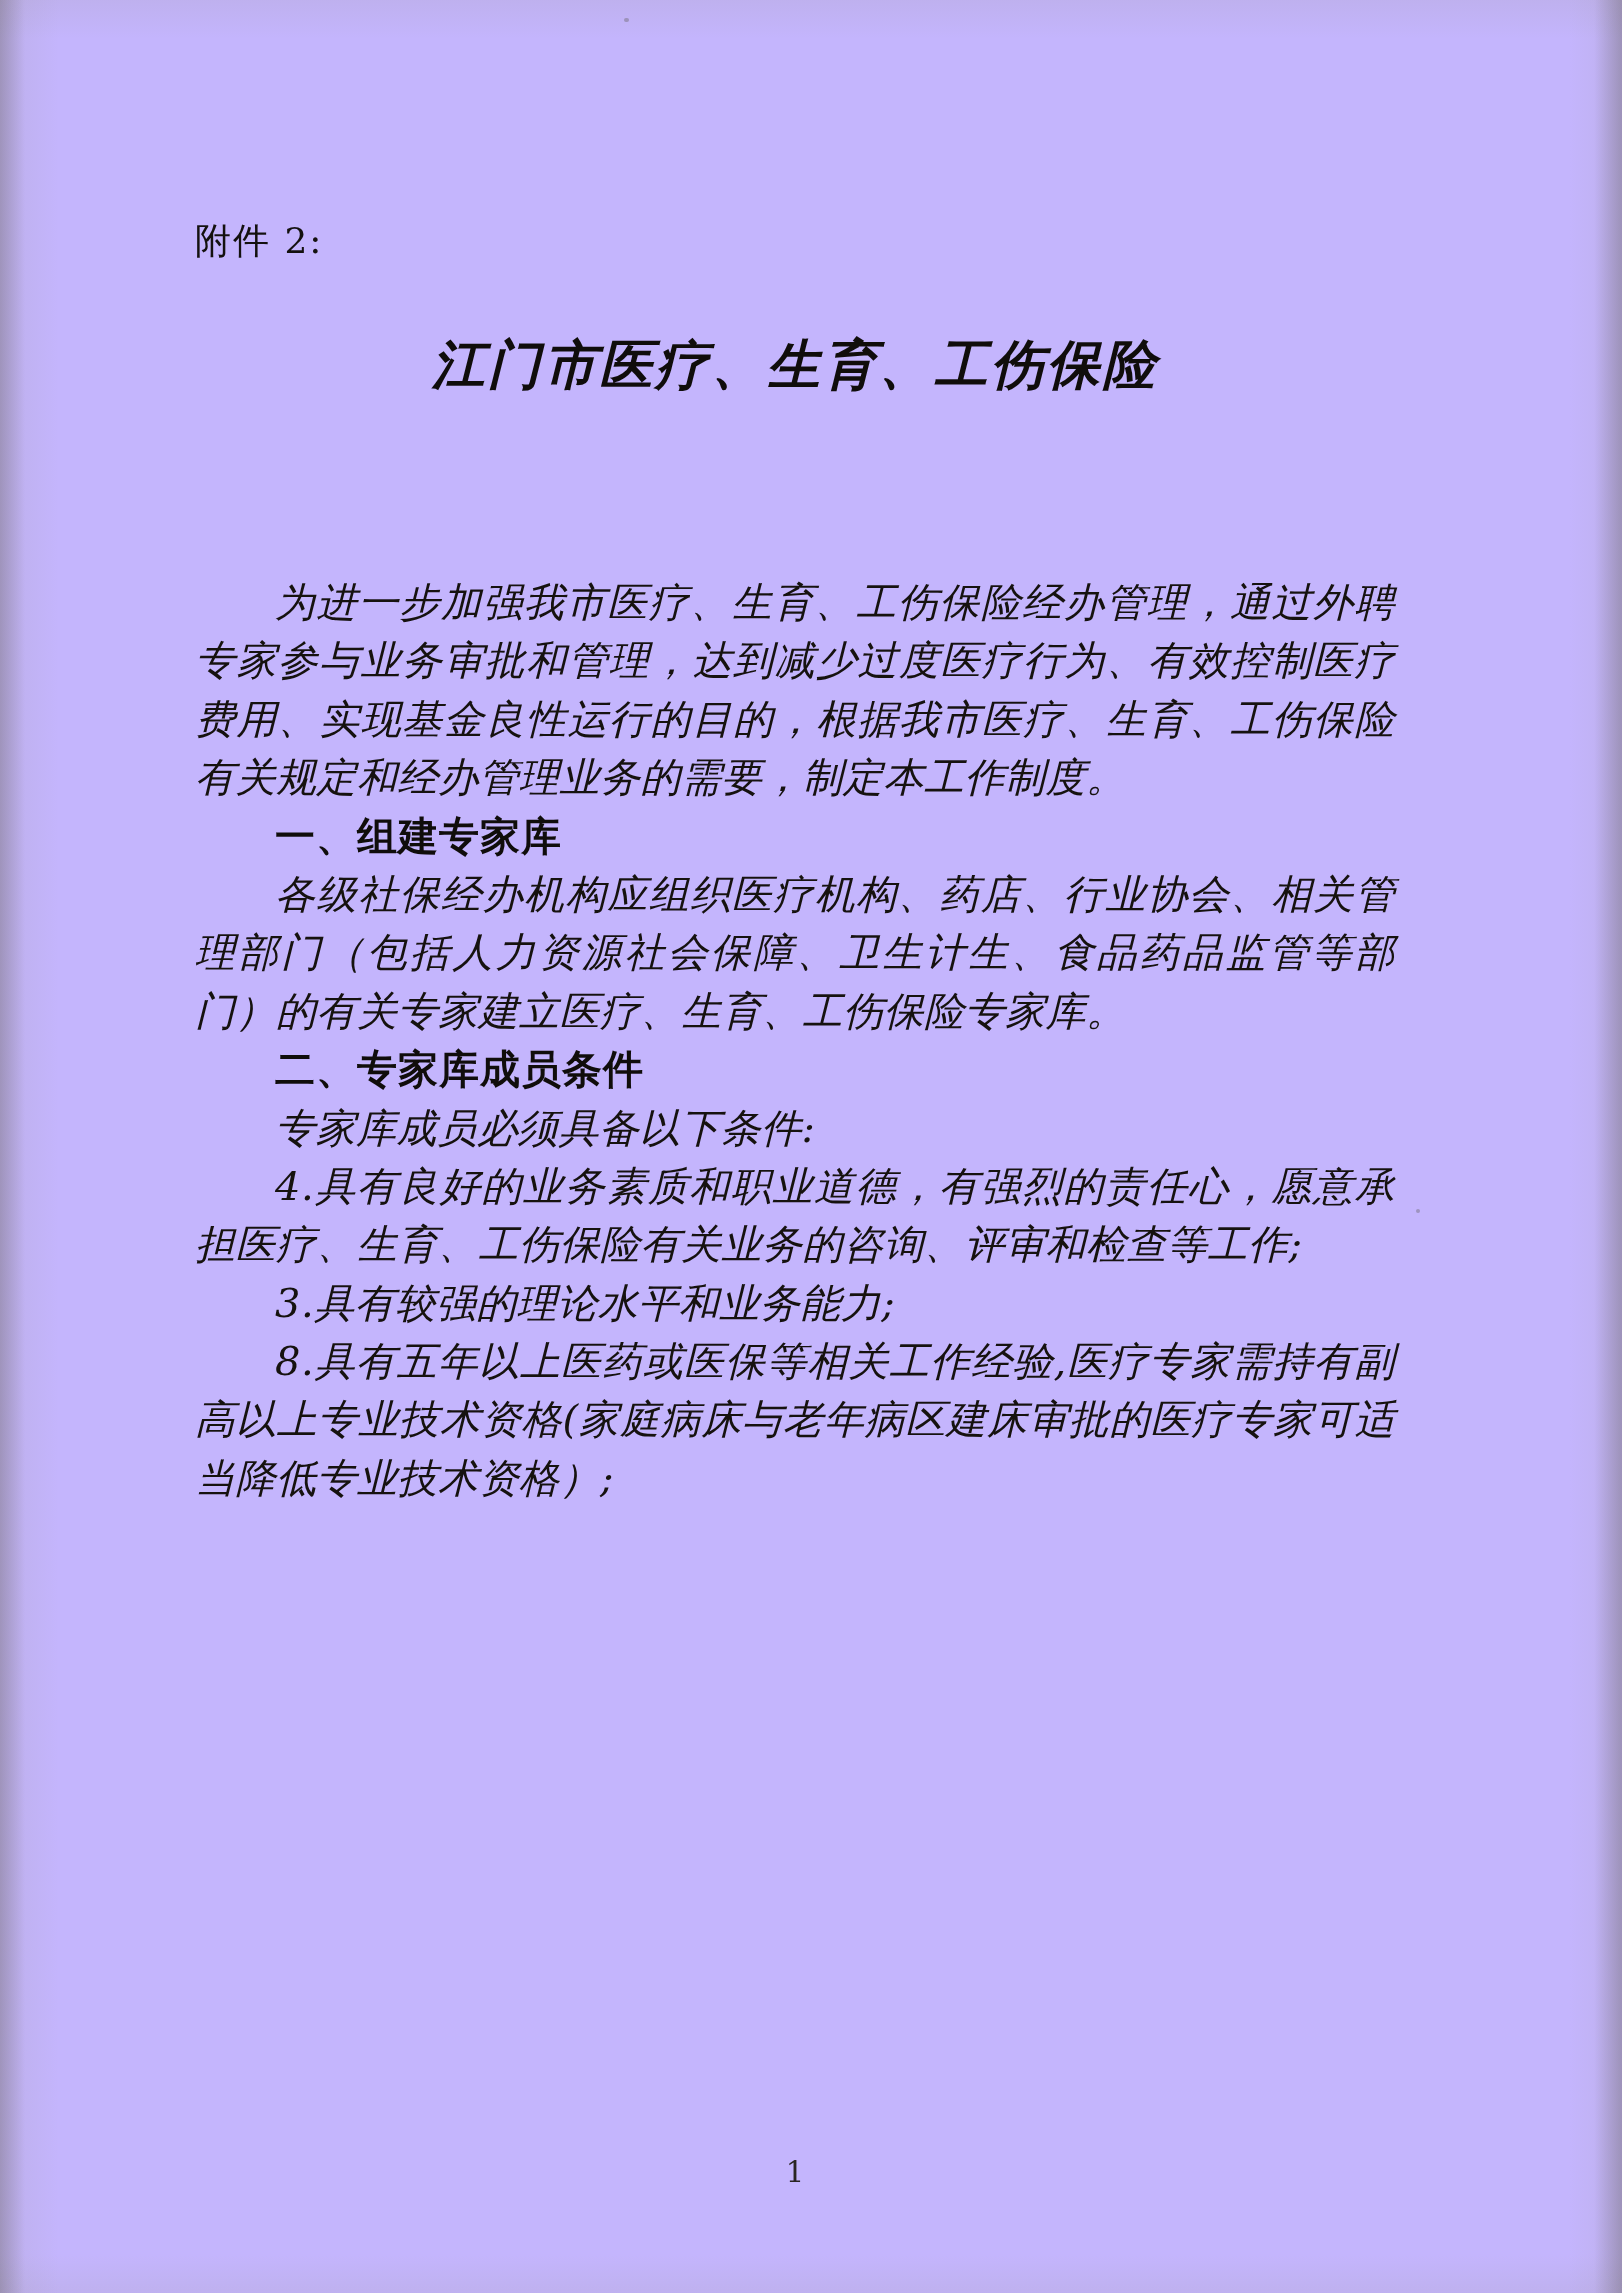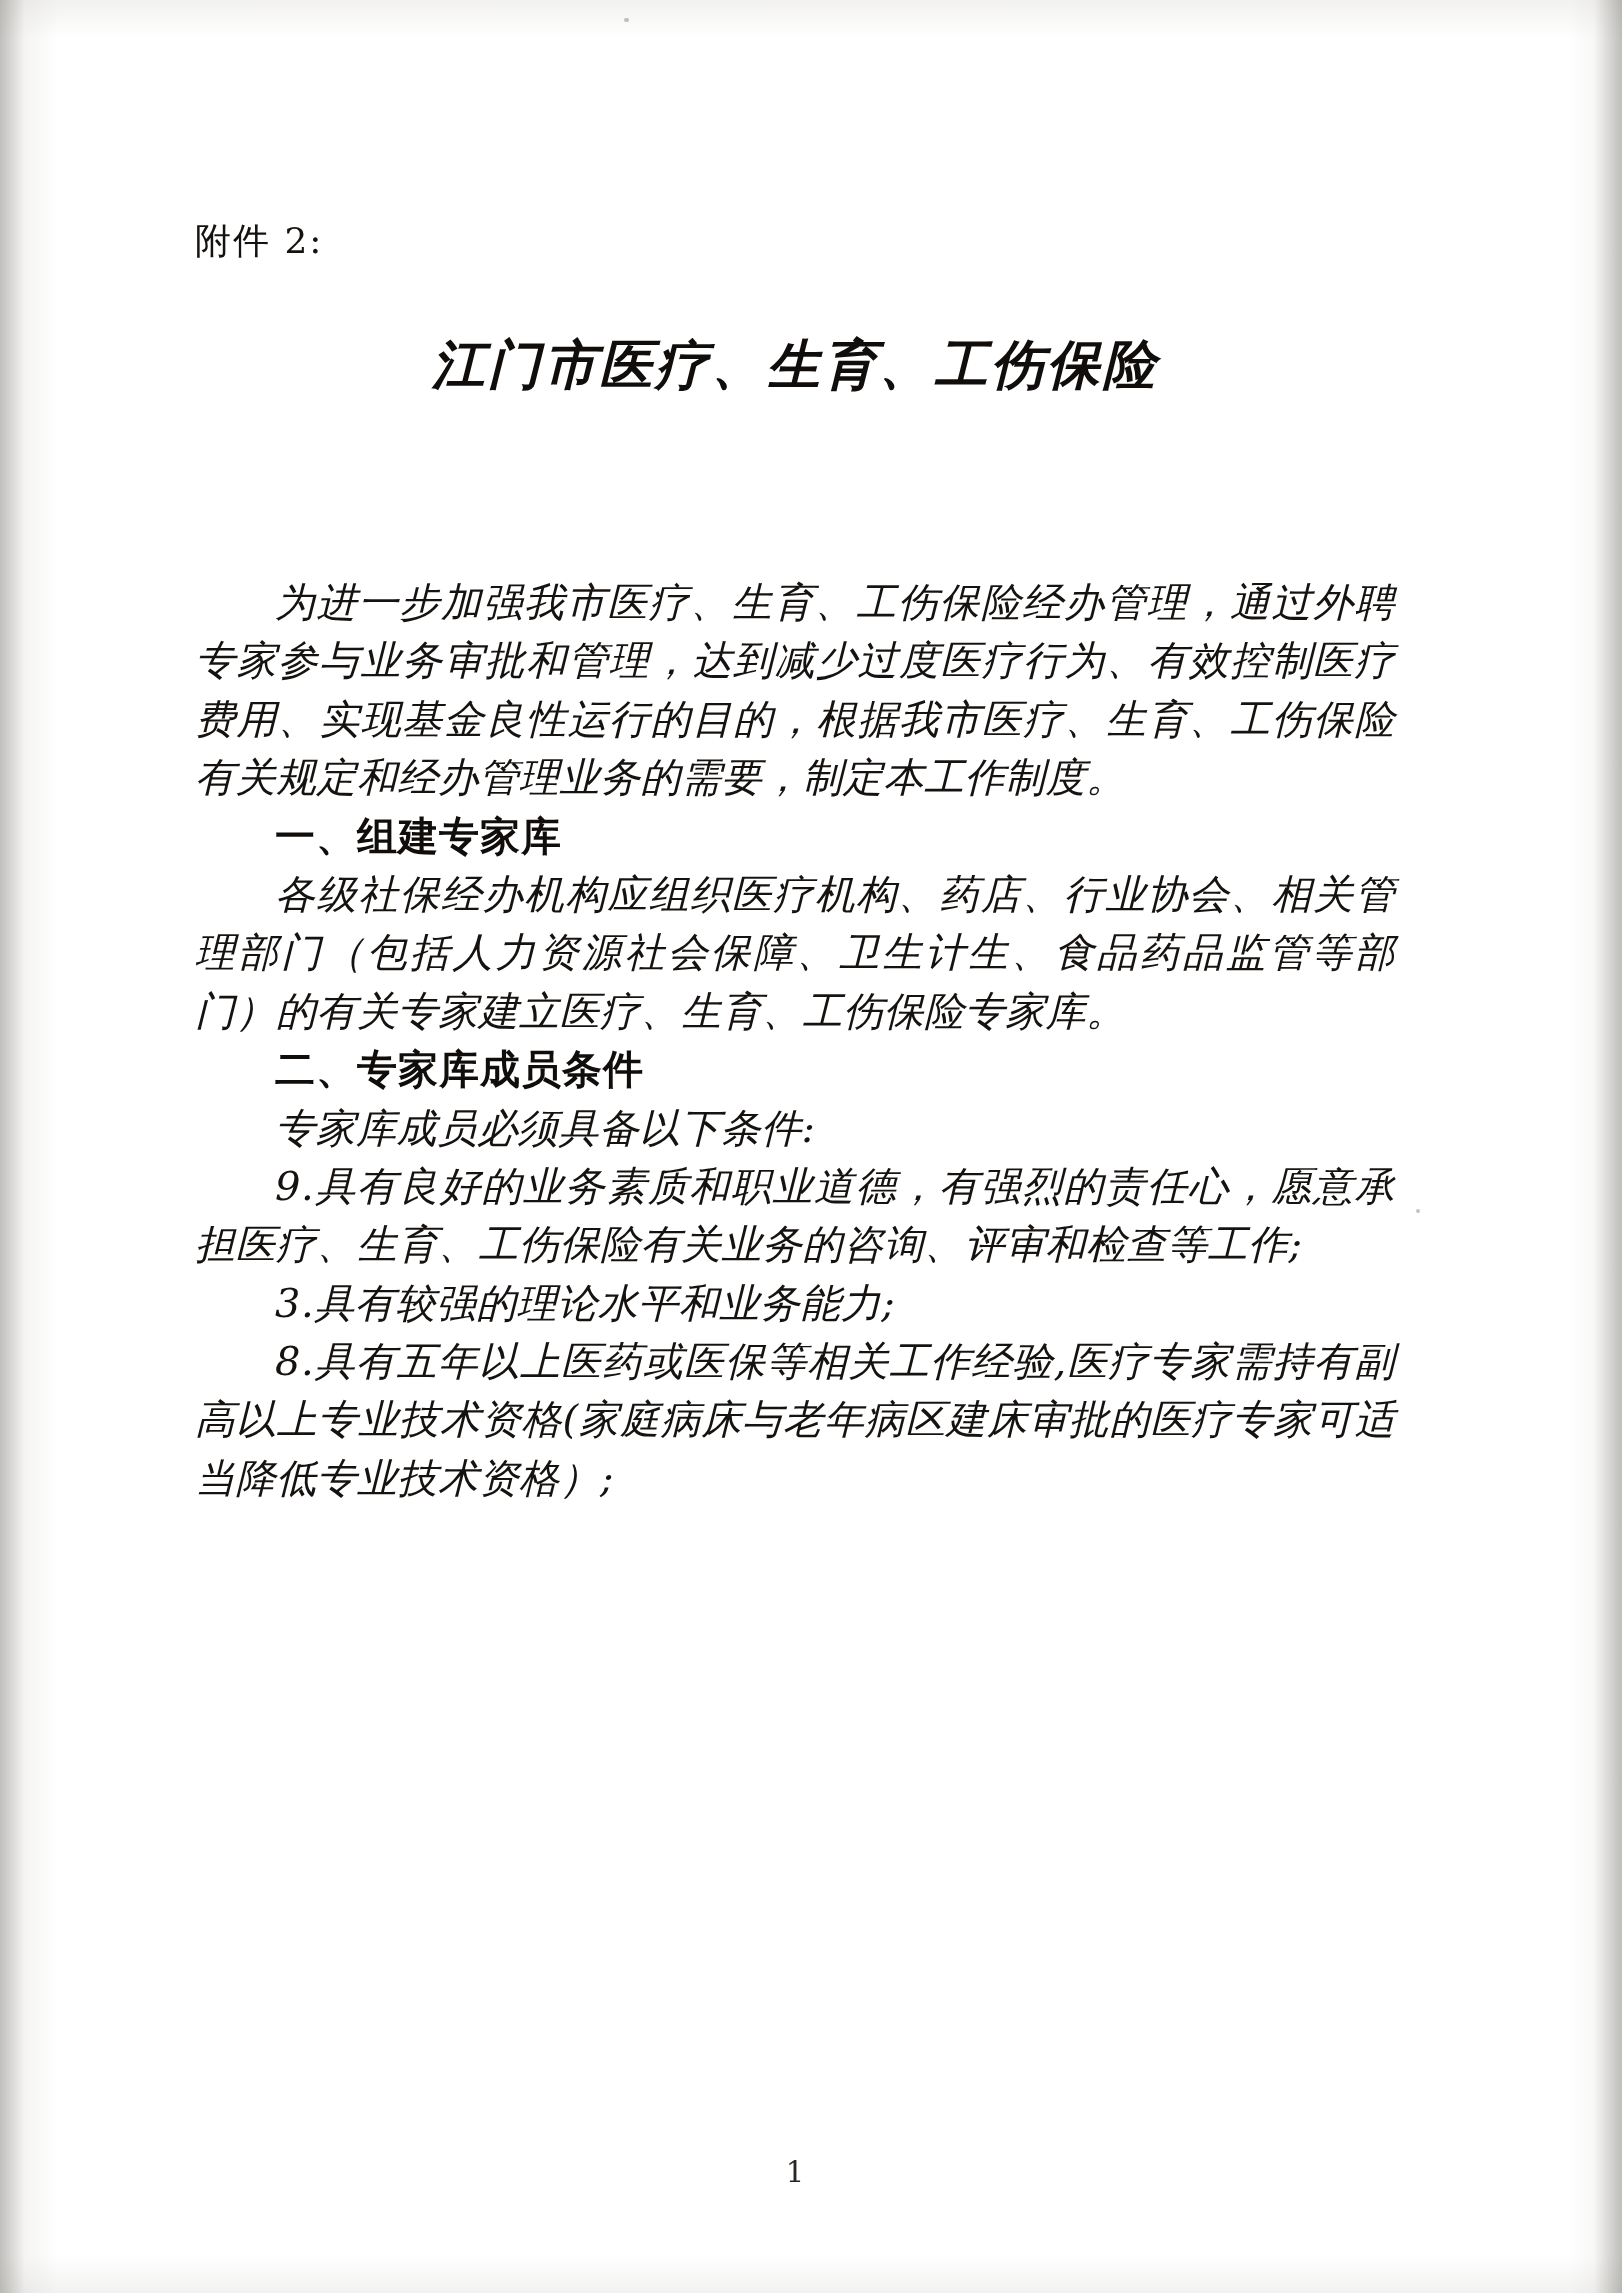--- a/index.html
+++ b/index.html
@@ -5,21 +5,21 @@
   html, body {
     margin: 0;
     padding: 0;
     background: #6e6e6e;
   }
   .page {
     position: relative;
     width: 1623px;
     height: 2294px;
     margin: 0 auto;
-    background: #ffffff;
+    background: #c4b5fd;
     overflow: hidden;
     font-family: "DejaVu Serif", "Liberation Serif", serif;
     color: #14110f;
     box-sizing: border-box;
   }
   
   .paper-tint {
     position: absolute;
     inset: 0;
     background:
@@ -135,21 +135,21 @@
     <div class="doc-title">
       <span class="line1">江门市医疗、生育、工伤保险</span>
     </div>
 
     <div class="body-block">
       <p class="para">为进一步加强我市医疗、生育、工伤保险经办管理，通过外聘专家参与业务审批和管理，达到减少过度医疗行为、有效控制医疗费用、实现基金良性运行的目的，根据我市医疗、生育、工伤保险有关规定和经办管理业务的需要，制定本工作制度。</p>
       <p class="heading">一、组建专家库</p>
       <p class="para">各级社保经办机构应组织医疗机构、药店、行业协会、相关管理部门（包括人力资源社会保障、卫生计生、食品药品监管等部门）的有关专家建立医疗、生育、工伤保险专家库。</p>
       <p class="heading">二、专家库成员条件</p>
       <p class="para">专家库成员必须具备以下条件:</p>
-      <p class="para">9.具有良好的业务素质和职业道德，有强烈的责任心，愿意承担医疗、生育、工伤保险有关业务的咨询、评审和检查等工作;</p>
+      <p class="para">4.具有良好的业务素质和职业道德，有强烈的责任心，愿意承担医疗、生育、工伤保险有关业务的咨询、评审和检查等工作;</p>
       <p class="para">3.具有较强的理论水平和业务能力;</p>
       <p class="para">8.具有五年以上医药或医保等相关工作经验,医疗专家需持有副高以上专业技术资格(家庭病床与老年病区建床审批的医疗专家可适当降低专业技术资格）;</p>
     </div>
 
     <div class="page-number">1</div>
   </div>
 </div>
 
 
 </body></html>

